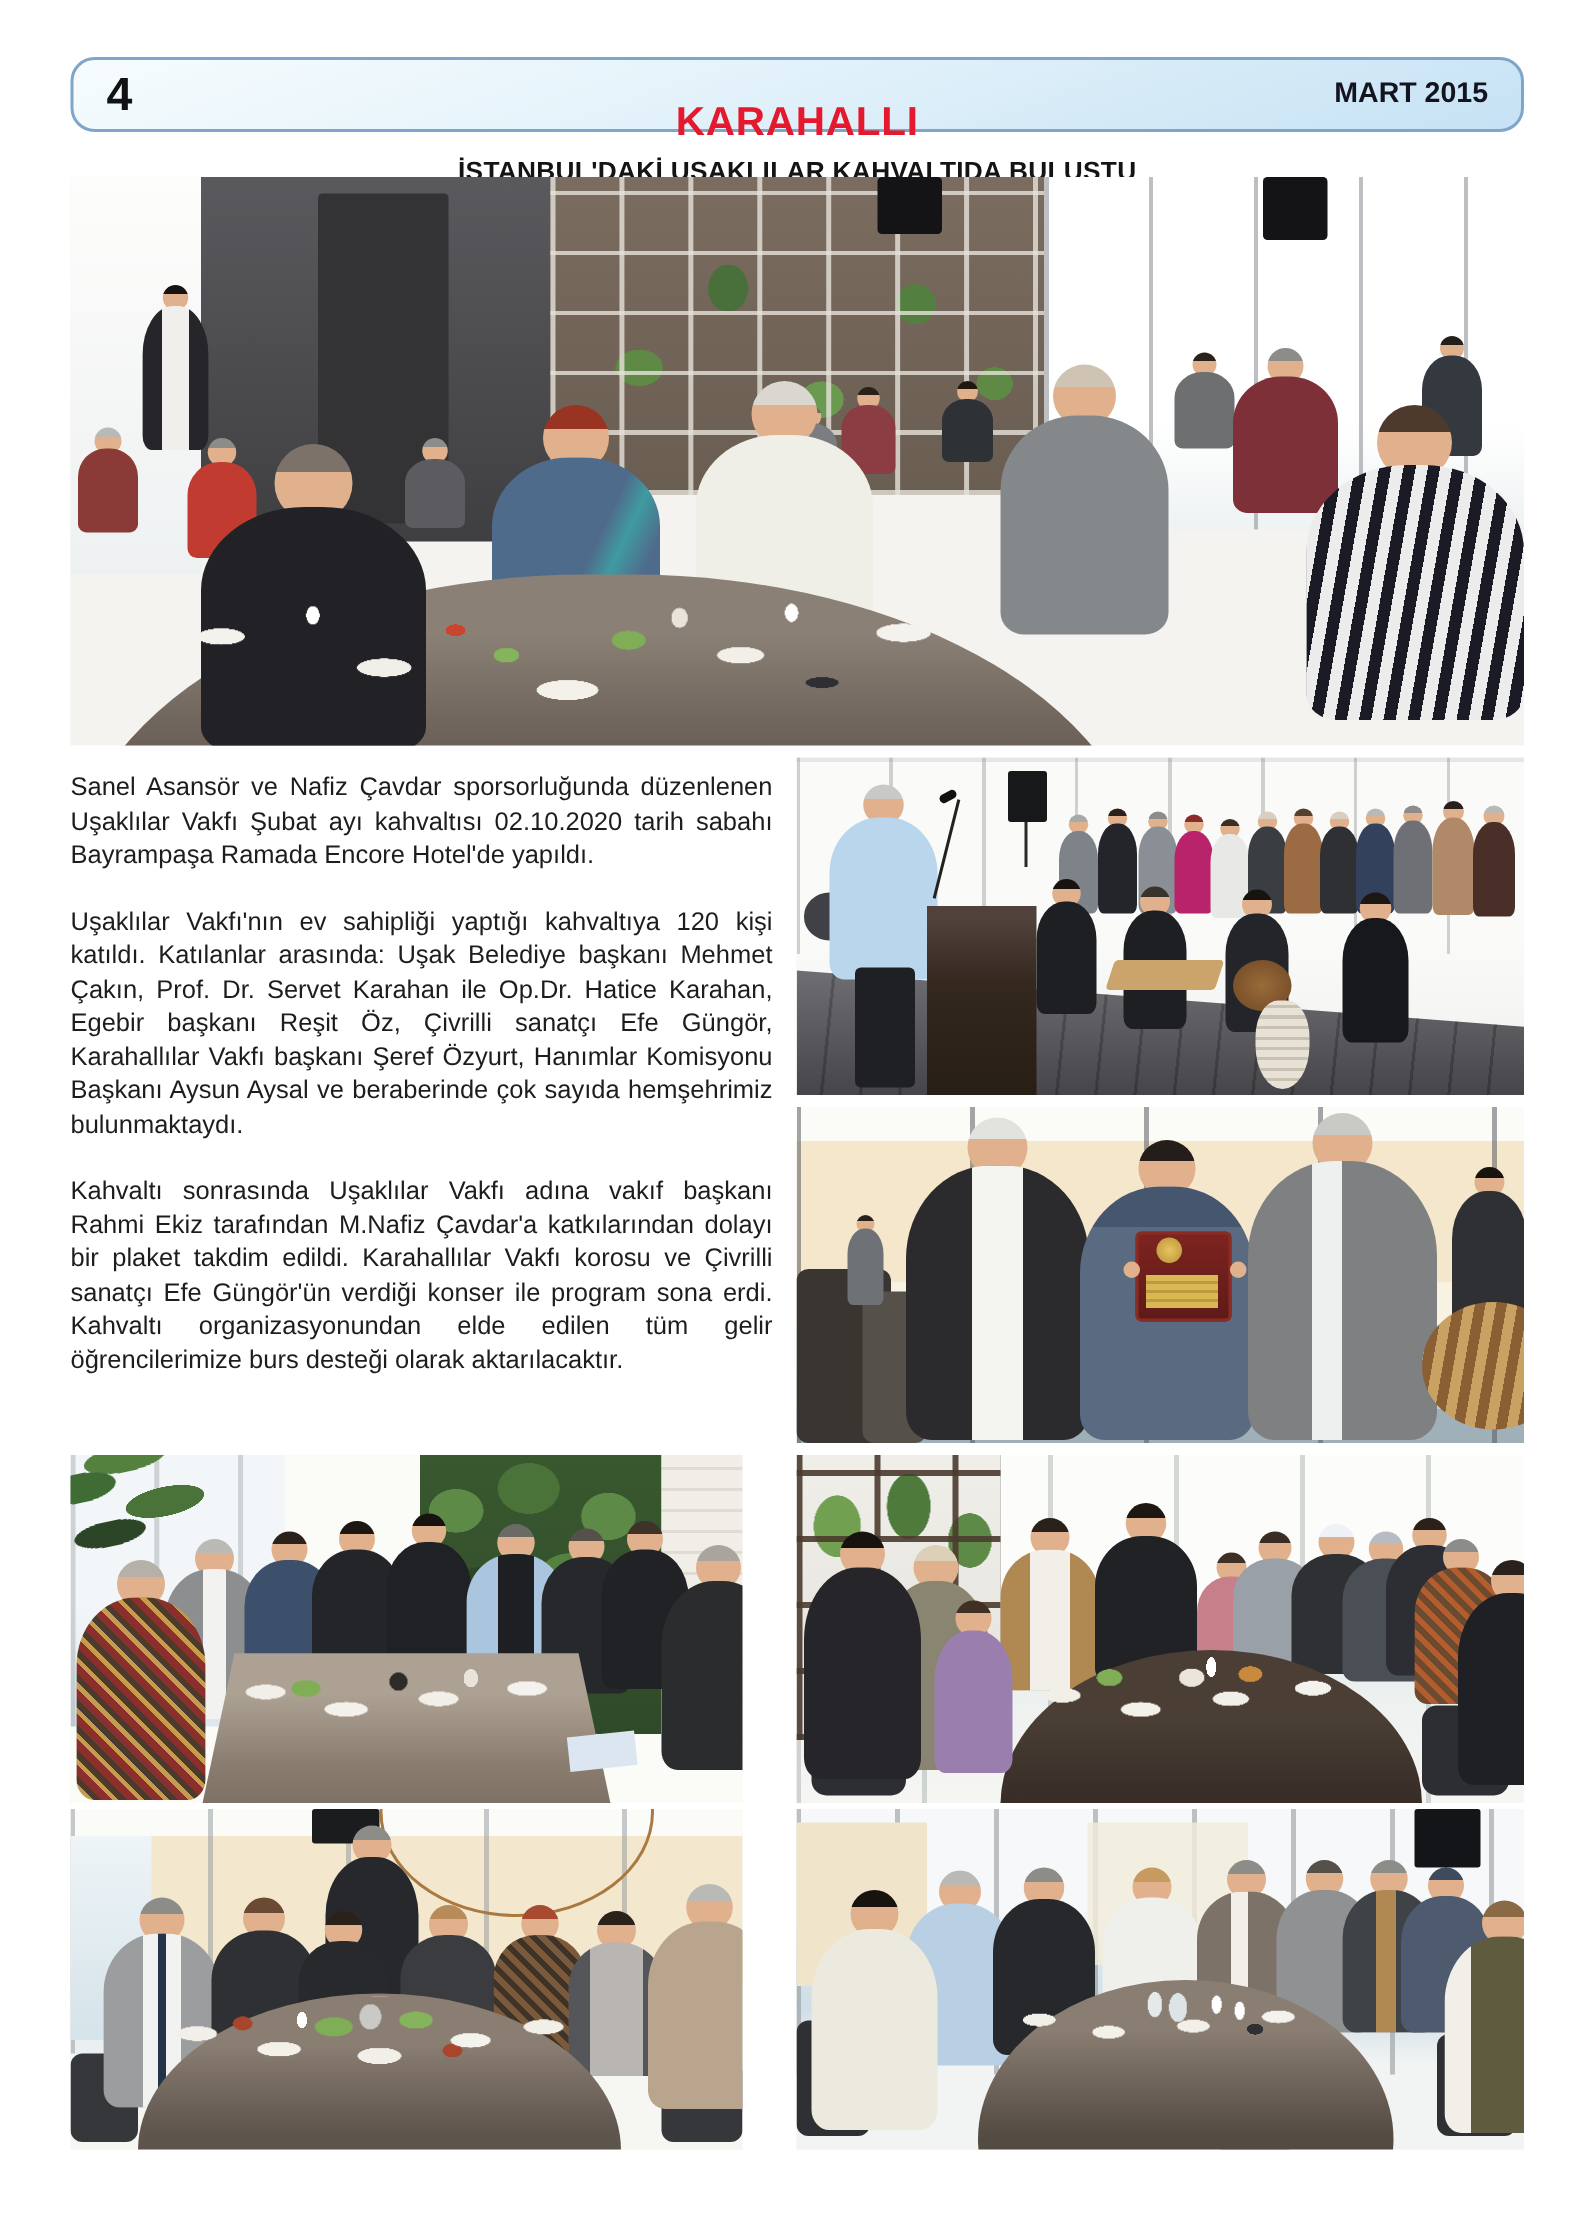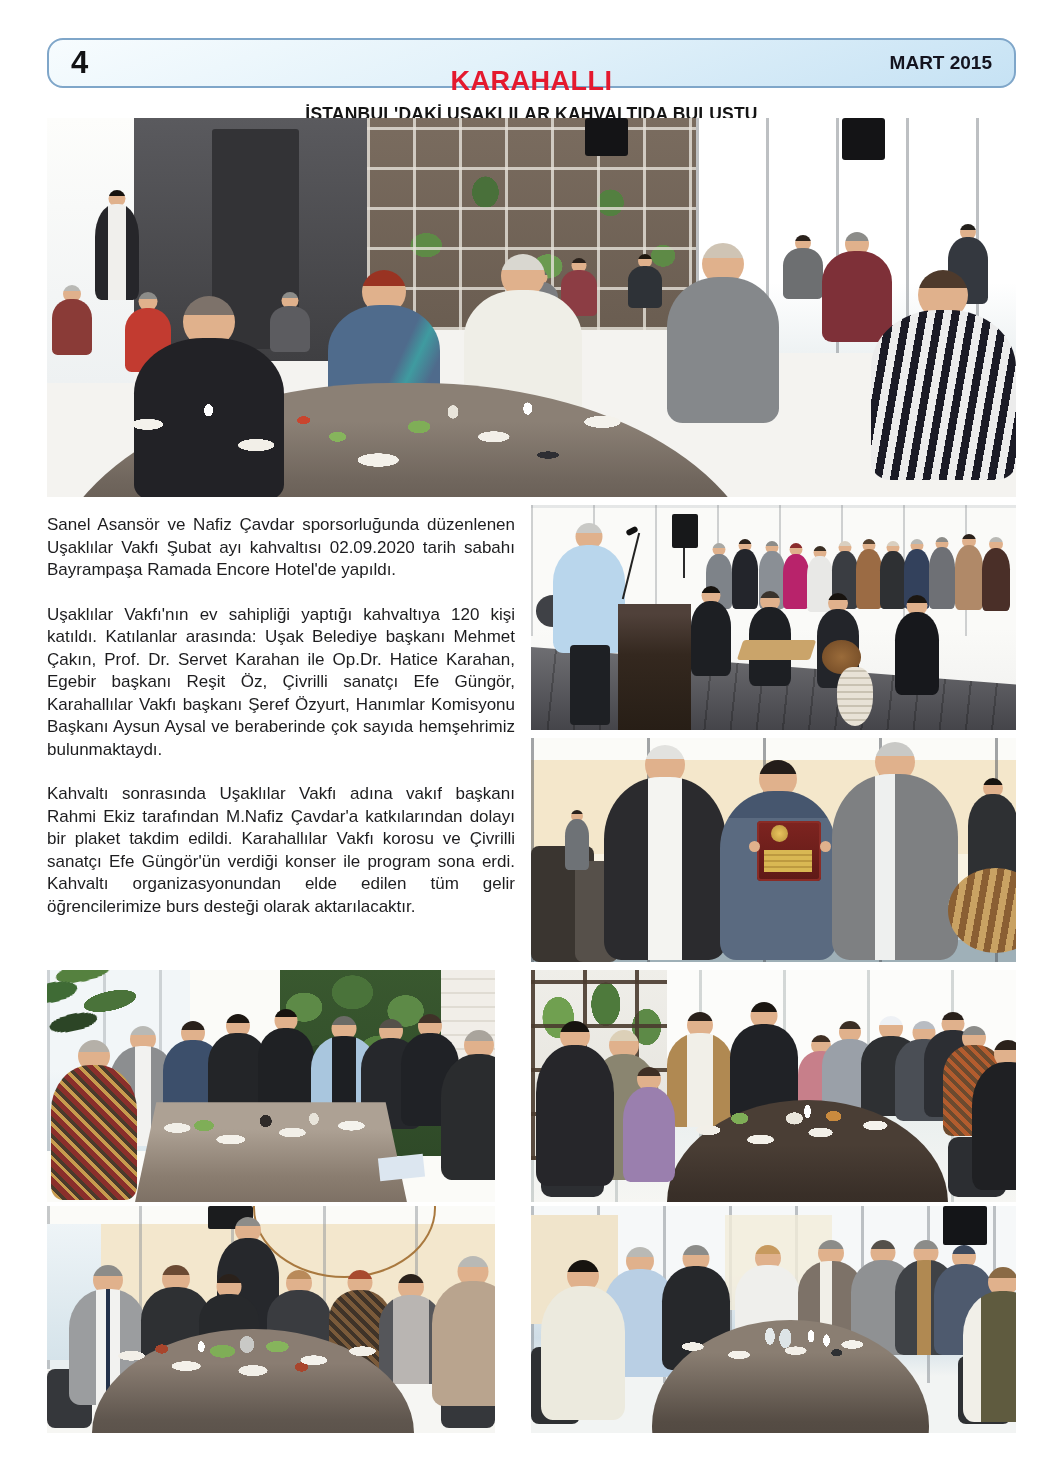--- a/index.html
+++ b/index.html
@@ -97,21 +97,21 @@
       radial-gradient(16px 9px at 52% 48%,#7fae57 70%,transparent 71%),
       radial-gradient(12px 7px at 40% 60%,#86b45c 70%,transparent 71%),
       radial-gradient(9px 11px at 57% 30%,#e8e4da 60%,transparent 61%),
       radial-gradient(8px 11px at 21% 28%,#ffffff 55%,transparent 56%),
       radial-gradient(8px 11px at 68% 26%,#ffffff 55%,transparent 56%),
       radial-gradient(18px 6px at 71% 82%,#2e2e33 60%,transparent 61%),
       radial-gradient(10px 6px at 35% 40%,#c9452e 65%,transparent 66%);"></div>
 </figure>
 
 <div class="abs article">
-  <p>Sanel Asansör ve Nafiz Çavdar sporsorluğunda düzenlenen Uşaklılar Vakfı Şubat ayı kahvaltısı 02.09.2020 tarih sabahı Bayrampaşa Ramada Encore Hotel'de yapıldı.</p>
+  <p>Sanel Asansör ve Nafiz Çavdar sporsorluğunda düzenlenen Uşaklılar Vakfı Şubat ayı kahvaltısı 02.10.2020 tarih sabahı Bayrampaşa Ramada Encore Hotel'de yapıldı.</p>
   <p>Uşaklılar Vakfı'nın ev sahipliği yaptığı kahvaltıya 120 kişi katıldı. Katılanlar arasında: Uşak Belediye başkanı Mehmet Çakın, Prof. Dr. Servet Karahan ile Op.Dr. Hatice Karahan, Egebir başkanı Reşit Öz, Çivrilli sanatçı Efe Güngör, Karahallılar Vakfı başkanı Şeref Özyurt, Hanımlar Komisyonu Başkanı Aysun Aysal  ve beraberinde çok sayıda hemşehrimiz bulunmaktaydı.</p>
   <p>Kahvaltı sonrasında Uşaklılar Vakfı adına vakıf başkanı Rahmi Ekiz tarafından M.Nafiz Çavdar'a katkılarından dolayı bir plaket takdim edildi. Karahallılar Vakfı korosu ve Çivrilli sanatçı Efe Güngör'ün verdiği konser ile program sona erdi. Kahvaltı organizasyonundan elde edilen tüm gelir öğrencilerimize burs desteği olarak aktarılacaktır.</p>
 </div>
 
 <figure class="photo ph-choir" aria-label="Koro ve saz ekibinin konseri, önde şef">
   <div style="left:0;top:0;width:100%;height:100%;background:linear-gradient(#fafaf8 0 55%,#efefed);"></div>
   <div style="left:0;top:0;width:100%;height:58%;background:
       repeating-linear-gradient(90deg,rgba(125,130,135,.35) 0 2px,transparent 2px 62px),
       linear-gradient(rgba(190,195,200,.35) 0 3px,transparent 3px);"></div>
   <div style="left:0;top:55%;width:100%;height:45%;clip-path:polygon(0 18%,100% 55%,100% 100%,0 100%);

